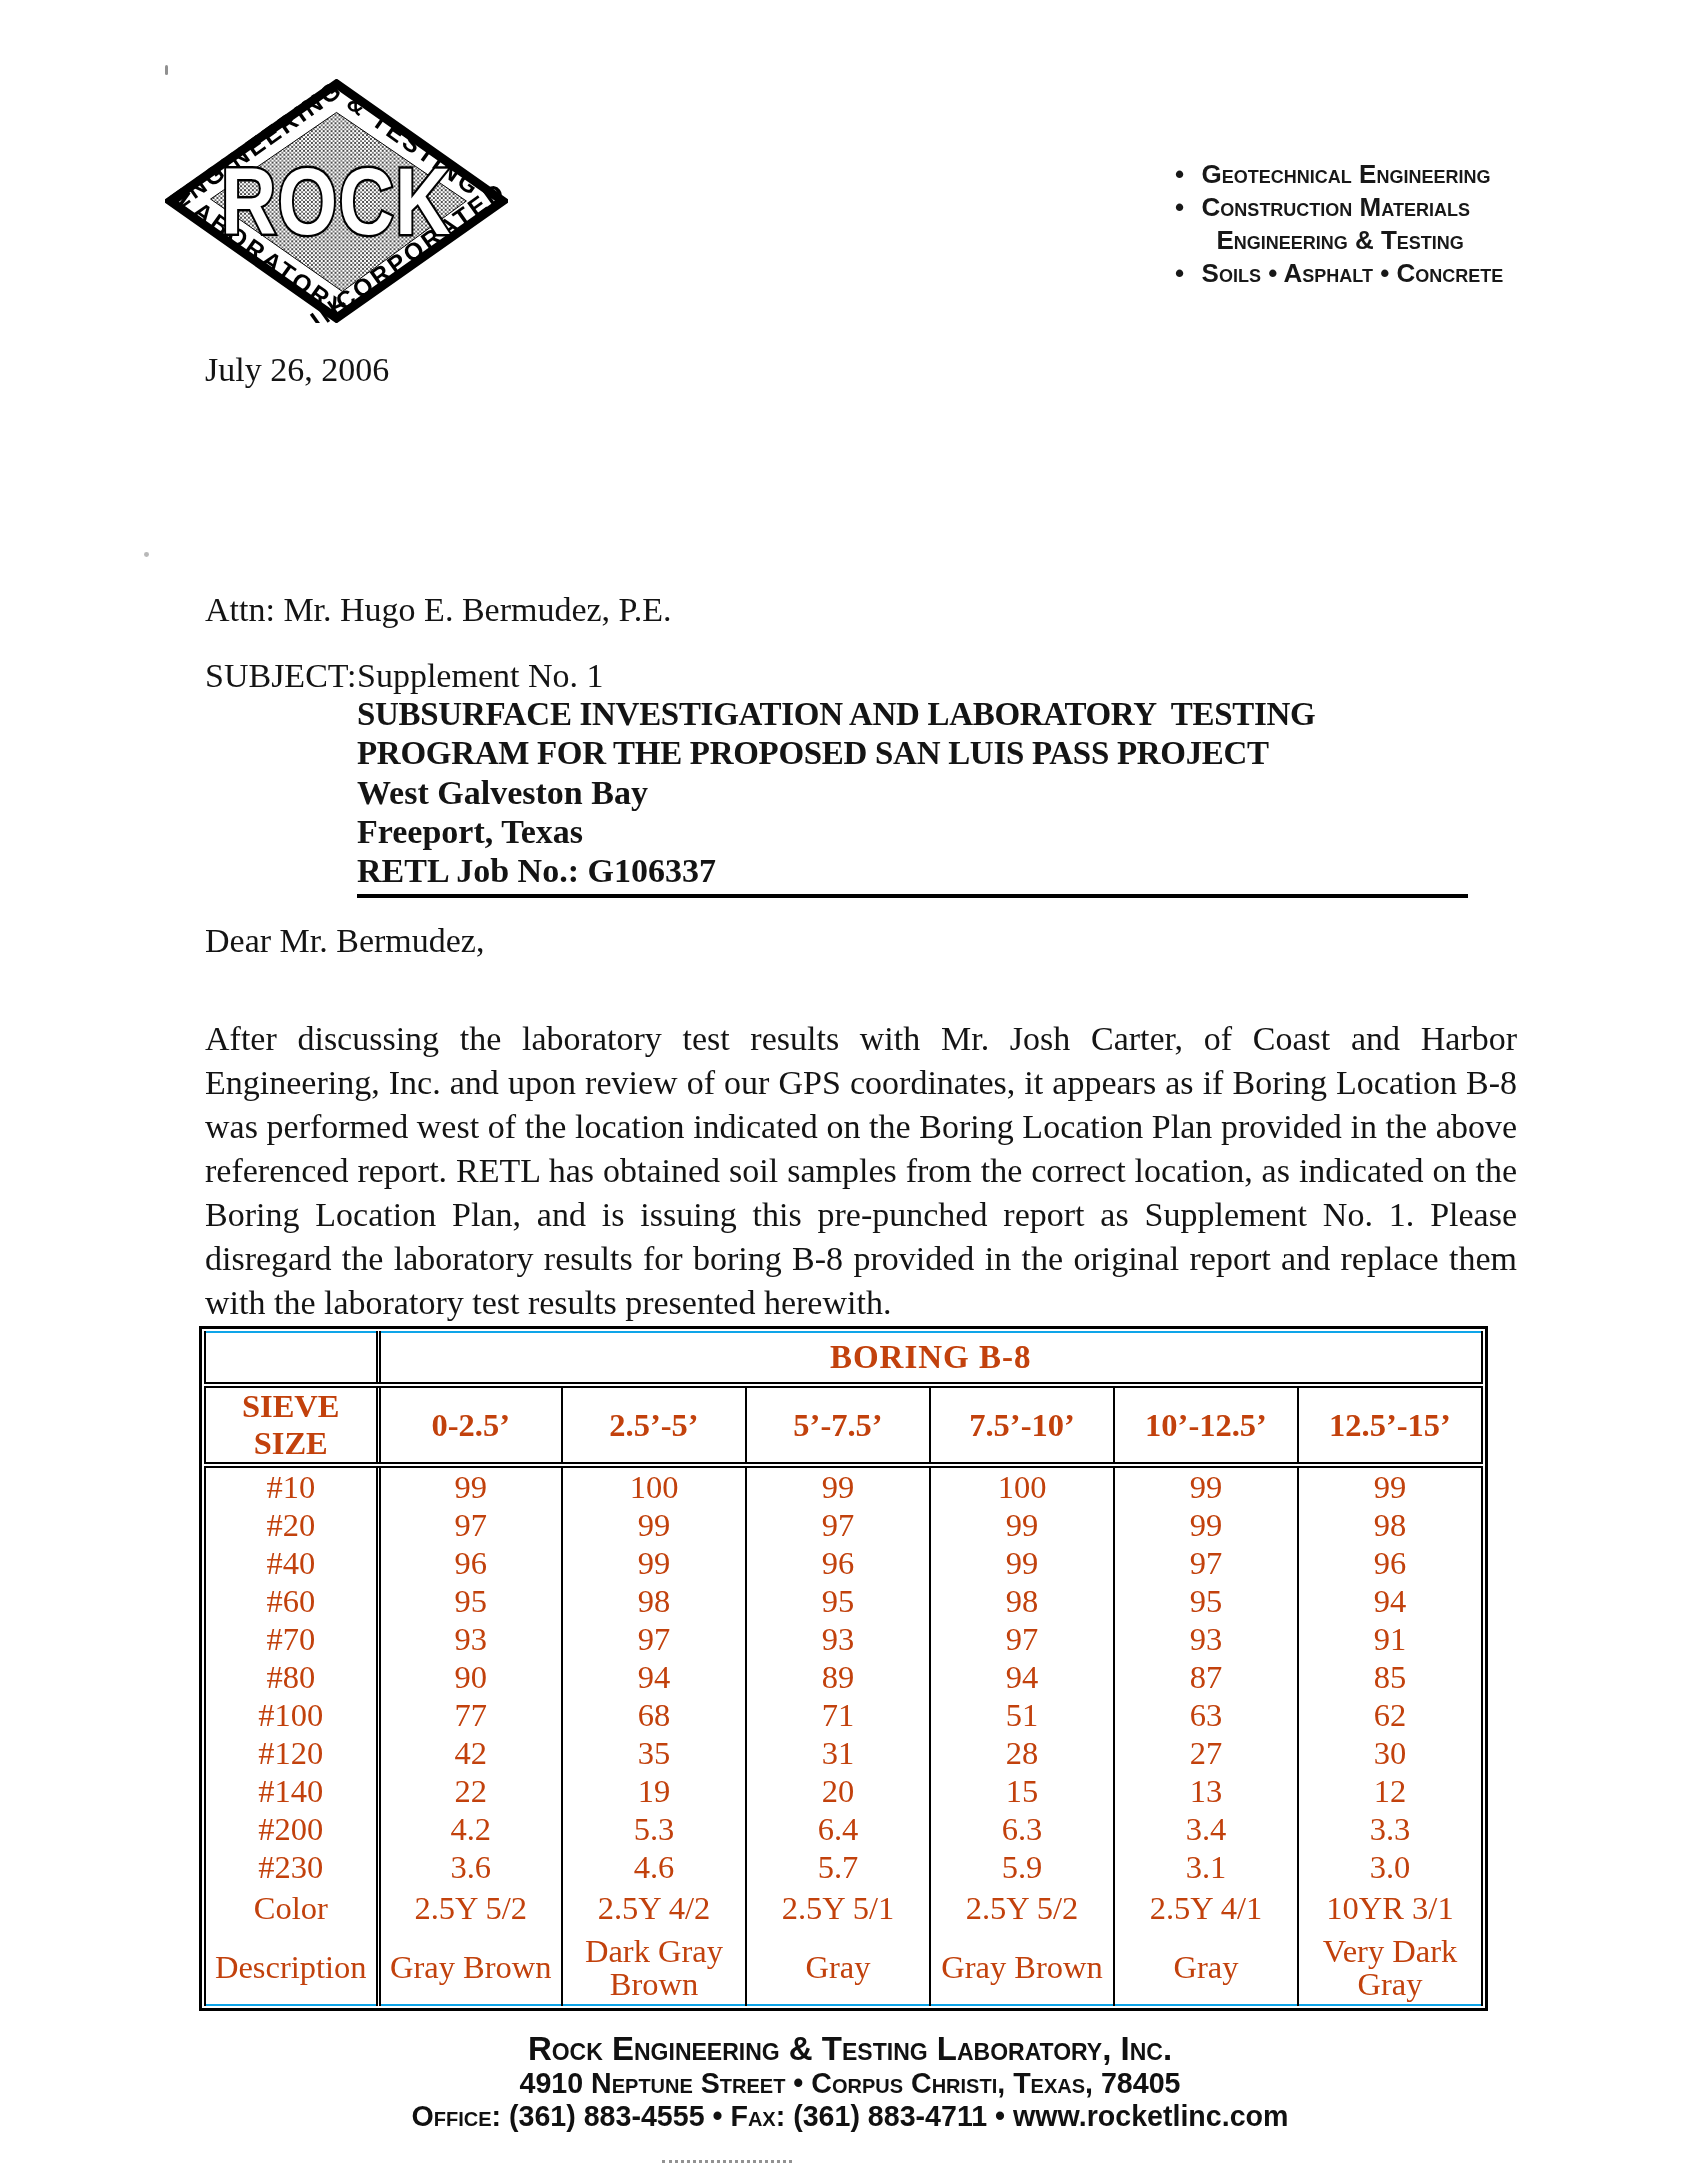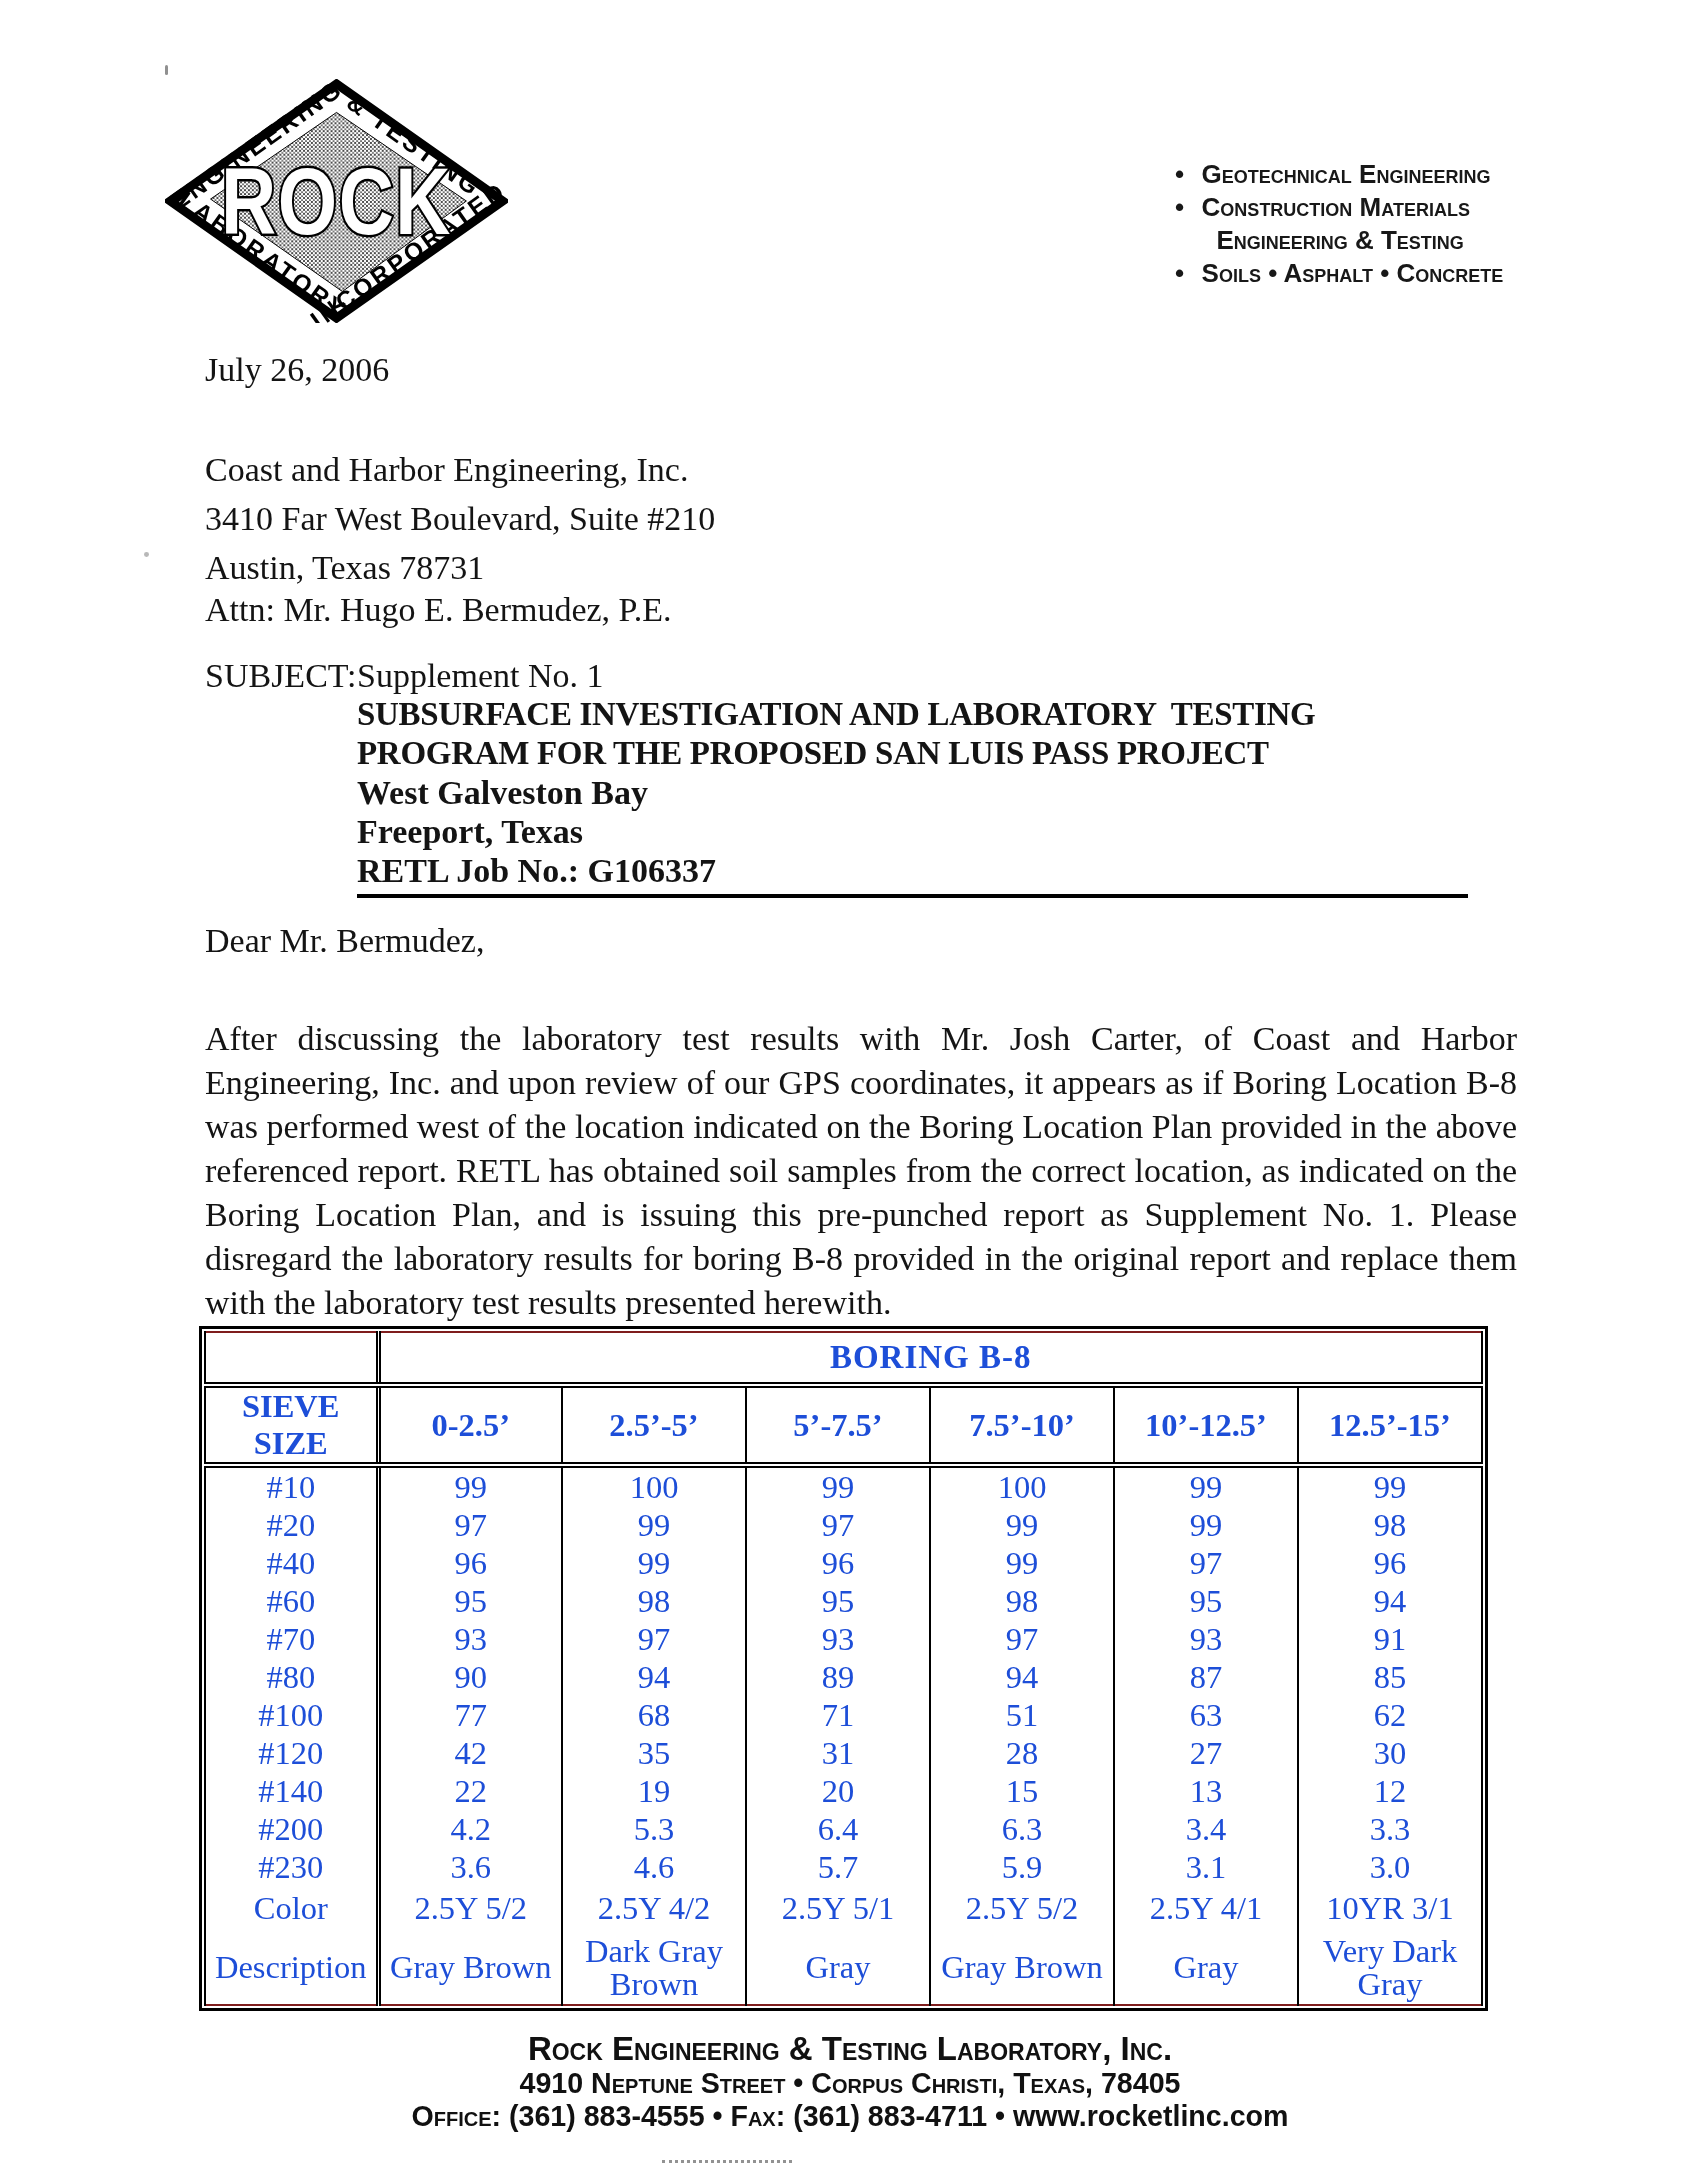--- a/index.html
+++ b/index.html
@@ -24,22 +24,22 @@
   .subject-label{width:152px;flex:0 0 auto;}
   .s-line{white-space:pre;}
   .s-bold{font-weight:bold;font-size:33px;letter-spacing:-0.3px;}
   .retl-line{border-bottom:4.9px solid #000;width:1111px;padding-bottom:3.9px;}
   .salutation{left:205px;top:922px;font-size:34px;}
   .body-par{left:205px;top:1017px;width:1312px;font-size:34px;line-height:44px;
             text-align:justify;}
 
   
   .tablewrap{left:199px;top:1326px;border:3px solid #000;padding:2px;background:#fff;}
-  table.sieve{border-collapse:collapse;table-layout:fixed;border:2px solid #7f1d1d;
-              font-size:32.5px;color:#1d4ed8;}
+  table.sieve{border-collapse:collapse;table-layout:fixed;border:2px solid #0ea5e9;
+              font-size:32.5px;color:#c2410c;}
   table.sieve td,table.sieve th{border-left:2px solid #000;border-right:2px solid #000;
               text-align:center;vertical-align:middle;padding:0;overflow:hidden;}
   .sieve-col{border-right:5.9px double #000 !important;margin-left:43px;}
   tr.h-boring td{border-bottom:6.9px double #000;height:49px;}
   .boring-cell{font-weight:bold;letter-spacing:1px;font-size:33px;}
   tr.h-cols th{border-bottom:6.9px double #000;height:41px;font-weight:bold;font-size:32.5px;}
   tr.r-data td{height:38px;}
   tr.r-color td{height:45px;}
   tr.r-desc td{height:73px;line-height:32.5px;}
 
@@ -87,25 +87,20 @@
 
   <div class="abs services">
       <div class="svc-line"><span class="svc-bullet">•</span><span>Geotechnical Engineering</span></div>
       <div class="svc-line"><span class="svc-bullet">•</span><span>Construction Materials</span></div>
       <div class="svc-line svc-indent"><span class="svc-bullet"></span><span>Engineering &amp; Testing</span></div>
       <div class="svc-line"><span class="svc-bullet">•</span><span>Soils • Asphalt • Concrete</span></div>
     </div>
 
   <div class="abs date">July 26, 2006</div>
 
-  <div class="abs address">
-    <div>Coast and Harbor Engineering, Inc.</div>
-    <div>3410 Far West Boulevard, Suite #210</div>
-    <div>Austin, Texas 78731</div>
-  </div>
 
   <div class="abs attn">Attn: Mr. Hugo E. Bermudez, P.E.</div>
 
   <div class="abs subject">
     <div class="subject-label">SUBJECT:</div>
     <div class="subject-content">
       <div class="s-line">Supplement No. 1</div>
       <div class="s-line s-bold">SUBSURFACE INVESTIGATION AND LABORATORY  TESTING</div>
       <div class="s-line s-bold">PROGRAM FOR THE PROPOSED SAN LUIS PASS PROJECT</div>
       <div class="s-line" style="font-weight:bold">West Galveston Bay</div>

